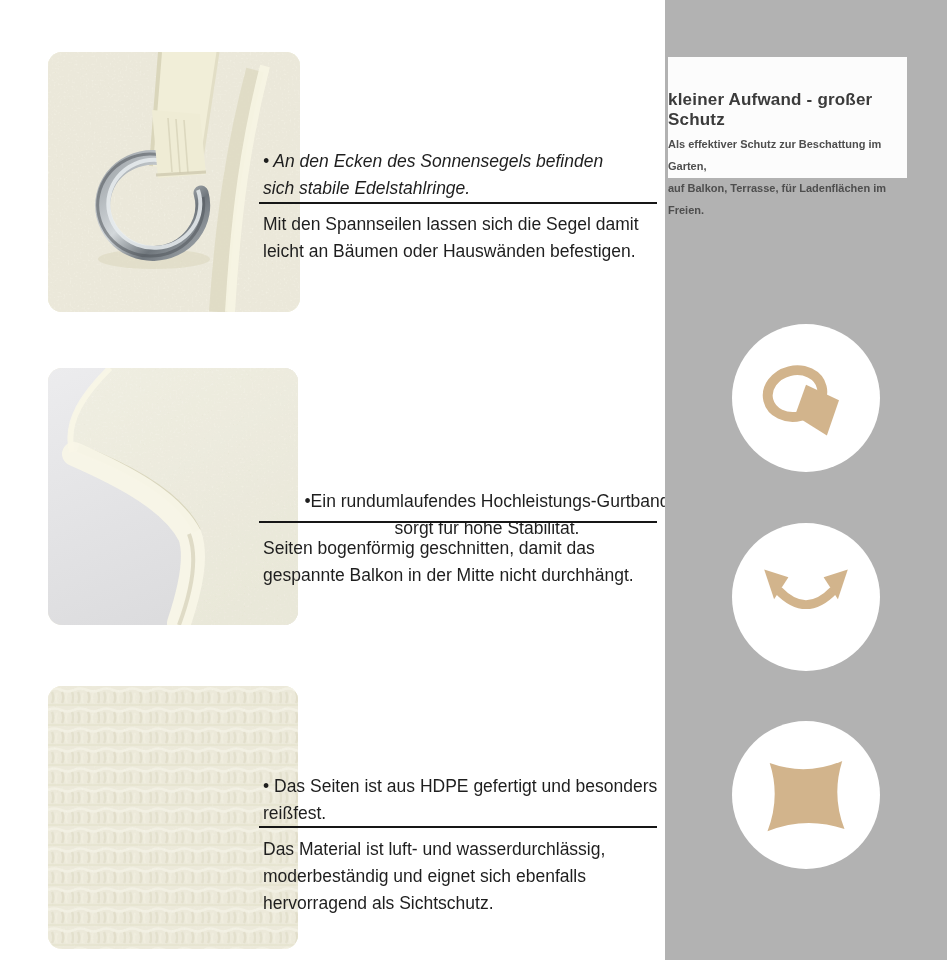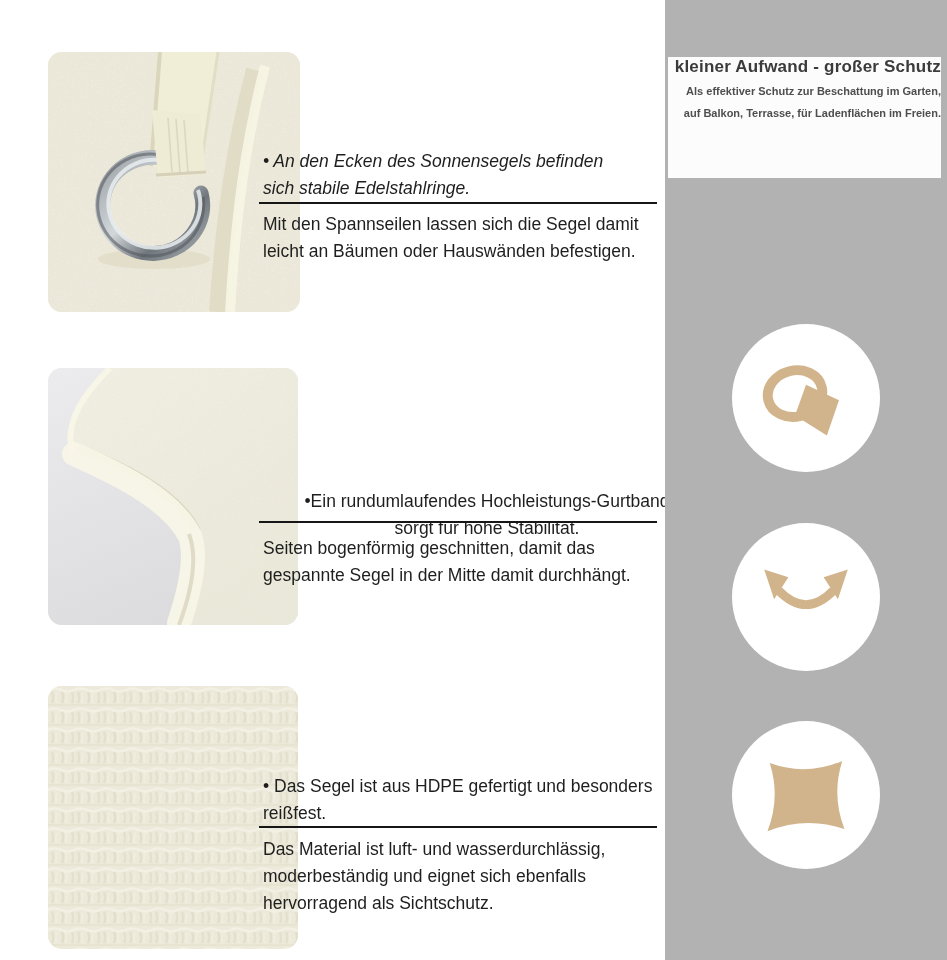--- a/index.html
+++ b/index.html
@@ -19,22 +19,22 @@
     font-size:17.5px;line-height:27px;color:#1e1e1e;
     white-space:pre-line;
   }
   .h1{top:148px;font-style:italic;} .h2{top:488px;text-align:center;} .h3{top:773px;}
   .b1{top:211px;} .b2{top:535px;} .b3{top:836px;}
   .divider{position:absolute;left:259px;width:398px;height:0;border-top:2px solid #161616;}
   .d1{top:202px;} .d2{top:521px;} .d3{top:826px;}
 
   .panel{position:absolute;left:665px;top:0;width:282px;height:960px;background:#b2b2b2;}
   .title-card{
-    position:absolute;left:3px;top:57px;width:273px;height:121px;background:#fcfcfc;
-    text-align:right;box-sizing:border-box;
+    position:absolute;left:3px;top:57px;width:239px;height:121px;background:#fcfcfc;
+    text-align:left;box-sizing:border-box;padding-top:33px;
   }
   .card-title{font-size:17px;font-weight:bold;color:#3b3b3b;letter-spacing:0.2px;}
   .card-sub{margin-top:3px;font-size:11px;font-weight:bold;color:#4e4e4e;line-height:22px;white-space:pre-line;}
 
   .circle{
     position:absolute;left:67px;width:148px;height:148px;border-radius:50%;
     background:#ffffff;display:flex;align-items:center;justify-content:center;
   }
   .c1{top:324px;} .c2{top:523px;} .c3{top:721px;}
   .defs-holder{position:absolute;width:0;height:0;overflow:hidden;}
@@ -134,31 +134,31 @@
     <path d="M 141,166 C 150,190 144,222 131,257" stroke="#cfcab0" stroke-width="4" fill="none" opacity="0.6"></path>
 
     <path d="M 62,0 C 38,24 16,52 24,84" stroke="#f8f6e7" stroke-width="6" fill="none" opacity="0.9"></path>
   </svg>
 </figure>
 
 <div class="heading h2">•Ein rundumlaufendes Hochleistungs-Gurtband
 sorgt für hohe Stabilität.</div>
 <div class="divider d2"></div>
 <div class="bodytext b2">Seiten bogenförmig geschnitten, damit das
-gespannte Segel in der Mitte damit durchhängt.</div>
+gespannte Balkon in der Mitte nicht durchhängt.</div>
 
 <figure class="photo photo3">
   <svg width="250" height="263" viewBox="0 0 250 263">
     <rect width="250" height="263" fill="url(#knit)"></rect>
     <rect width="250" height="263" filter="url(#grainLight)" opacity="0.3"></rect>
     <rect width="250" height="263" filter="url(#grainDark)" opacity="0.1"></rect>
   </svg>
 </figure>
 
-<div class="heading h3">• Das Segel ist aus HDPE gefertigt und besonders
+<div class="heading h3">• Das Seiten ist aus HDPE gefertigt und besonders
 reißfest.</div>
 <div class="divider d3"></div>
 <div class="bodytext b3">Das Material ist luft- und wasserdurchlässig,
 moderbeständig und eignet sich ebenfalls
 hervorragend als Sichtschutz.</div>
 
 <aside class="panel">
 
   <div class="title-card">
     <div class="card-title">kleiner Aufwand - großer Schutz</div>

